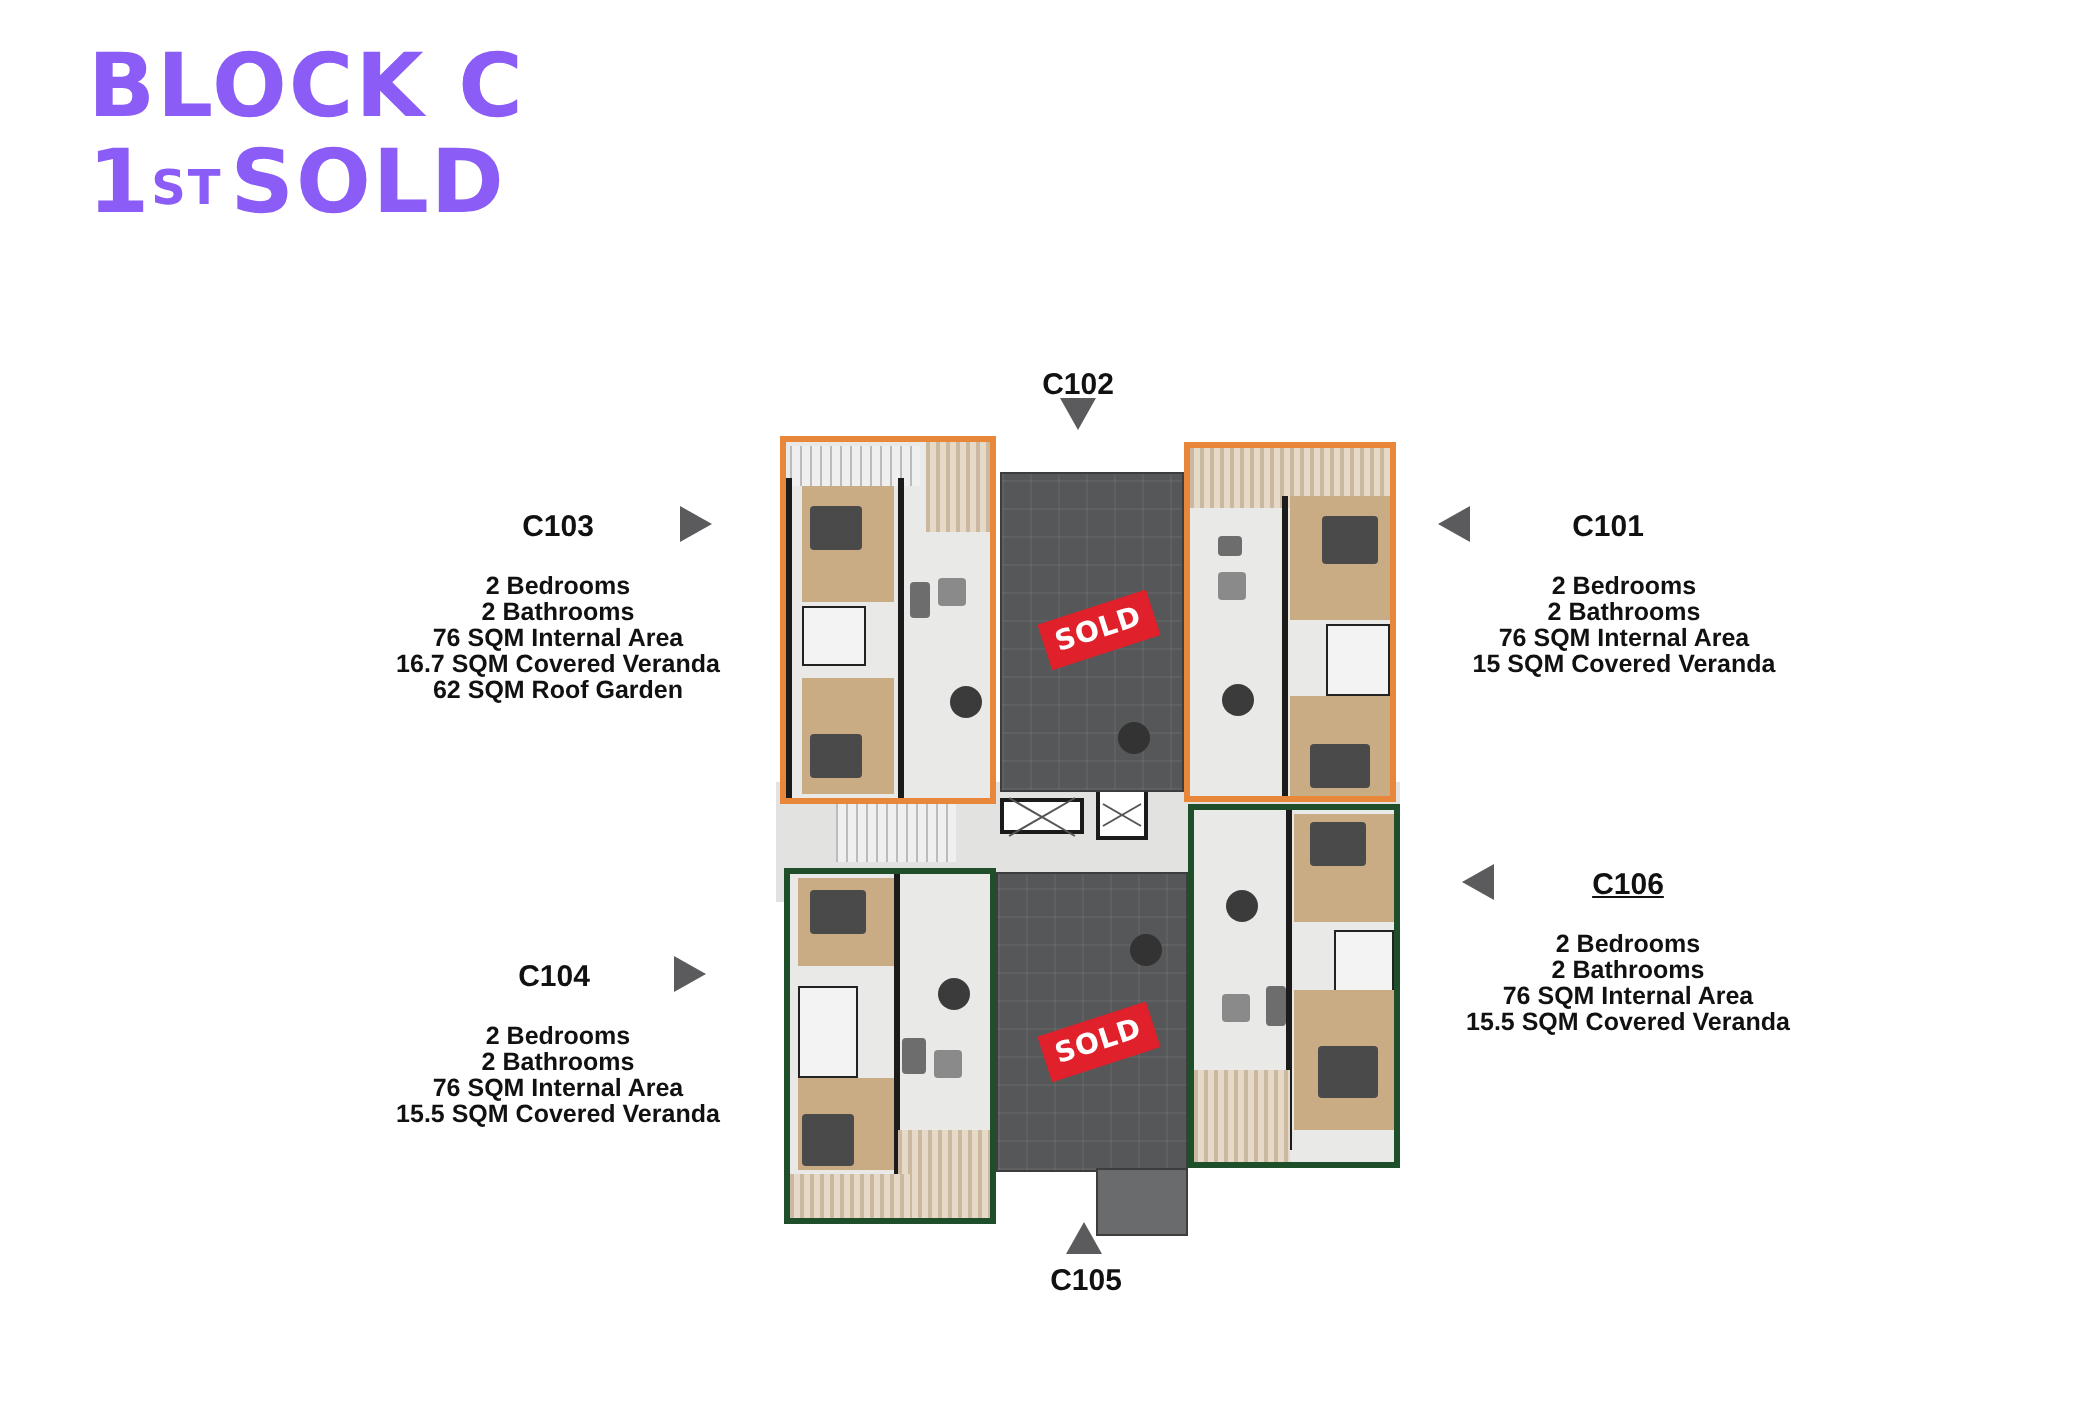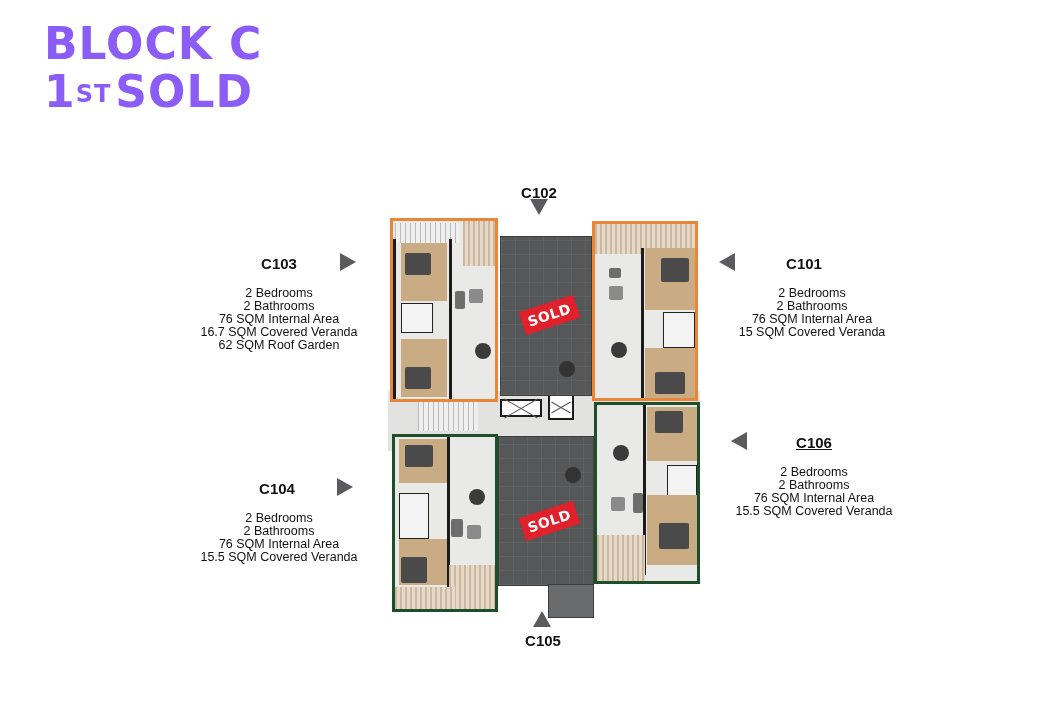--- a/index.html
+++ b/index.html
@@ -1,20 +1,20 @@
 <!DOCTYPE html>
 <html><head>
 <meta charset="utf-8">
 <style>
   html,body{margin:0;padding:0;}
   body{width:1048px;height:709px;background:#ffffff;position:relative;overflow:hidden;font-family:"Liberation Sans",sans-serif;color:#111;}
   .title{position:absolute;left:44px;top:20px;font-family:"DejaVu Sans",sans-serif;font-weight:bold;color:#8b5cf6;font-size:44px;line-height:48px;letter-spacing:1px;}
   .title sup{font-size:24px;vertical-align:top;position:relative;top:2px;margin-right:4px;}
   .unit-label{position:absolute;font-weight:bold;font-size:15px;text-align:center;width:80px;}
-  .info{position:absolute;font-size:12.5px;line-height:13px;text-align:center;width:220px;}
+  .info{position:absolute;font-size:12.5px;line-height:13px;text-align:center;width:220px;font-weight:bold;}
   .tri{position:absolute;width:0;height:0;}
   .tri-right{border-top:9px solid transparent;border-bottom:9px solid transparent;border-left:16px solid #5b5b5d;}
   .tri-left{border-top:9px solid transparent;border-bottom:9px solid transparent;border-right:16px solid #5b5b5d;}
   .tri-down{border-left:9px solid transparent;border-right:9px solid transparent;border-top:16px solid #5b5b5d;}
   .tri-up{border-left:9px solid transparent;border-right:9px solid transparent;border-bottom:16px solid #5b5b5d;}
   .plan{position:absolute;left:388px;top:216px;width:312px;height:402px;}
   .apt{position:absolute;background:#e9e9e7;box-sizing:border-box;overflow:hidden;}
   .apt.orange{border:3px solid #e8863a;}
   .apt.green{border:3px solid #1f4f2a;}
   .room-wood{position:absolute;background:#c9ab84;}

